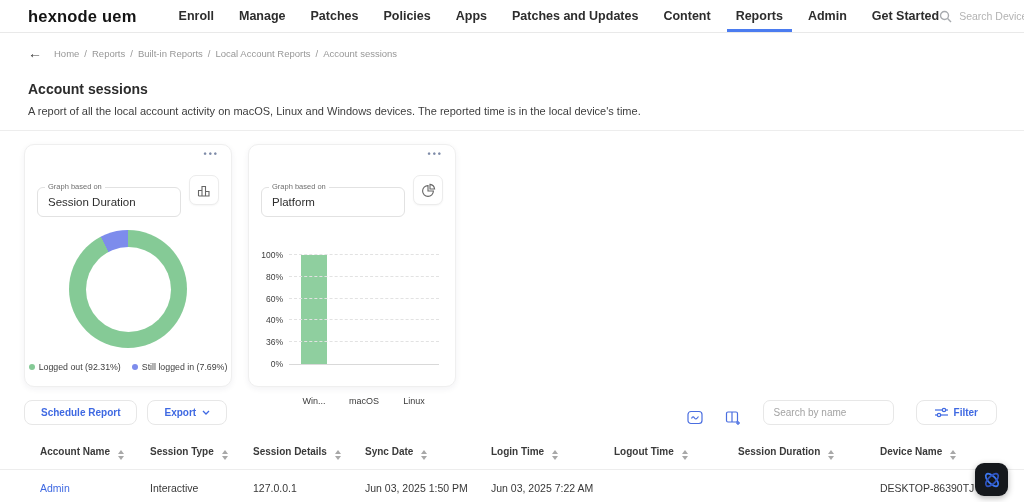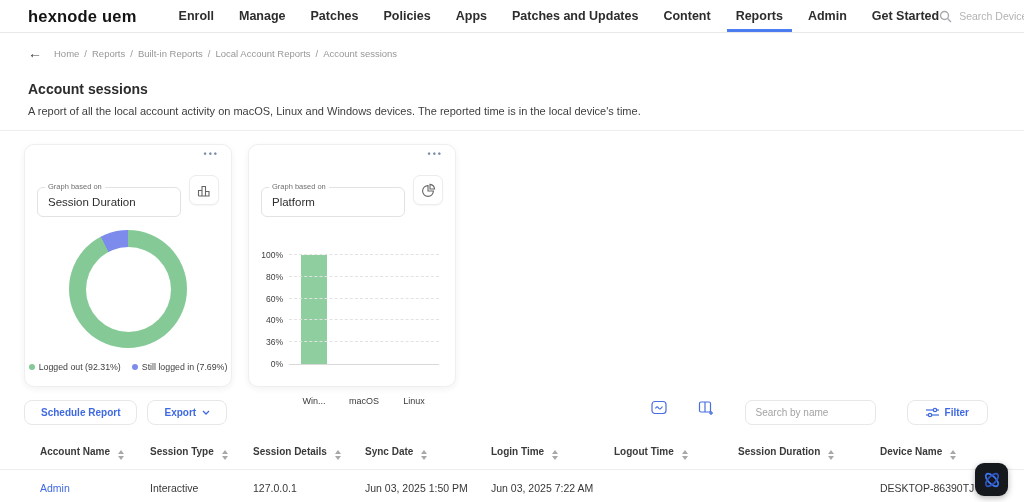--- a/index.html
+++ b/index.html
@@ -67,26 +67,26 @@
   .bar { width:26px; }
   .xlabels { display:flex; margin-top:6px; }
   .xlabel { flex:1; text-align:center; font-size:9px; color:#3a3a3a;margin-top:25px; }
 
   
   .toolbar { display:flex; align-items:center; padding:0 24px; height:26px; }
   .btn { height:25px; background:#fff; border:1px solid #e7e7e7; border-radius:8px;
     color:#3f69e2; font-size:10px; font-weight:700; padding:0 16px; display:flex;
     align-items:center; gap:6px; cursor:pointer; margin-right:10px;
     font-family:"Liberation Sans",sans-serif; white-space:nowrap; }
-  .toolbar-right { margin-left:auto; display:flex; align-items:flex-start; gap:31px; }
+  .toolbar-right { margin-left:auto; display:flex; align-items:flex-end; gap:22px; }
   .tool-icon { cursor:pointer; display:flex; }
   .search-box { width:131px; height:25px; border:1px solid #e7e7e7; border-radius:7px;
     padding:0 10px; font-size:10px; font-family:"Liberation Sans",sans-serif; color:#444; outline:none; }
   .search-box::placeholder { color:#a3a3a3; }
-  .filter-btn { margin-right:12px; padding:0 18px; }
+  .filter-btn { margin-right:3px; padding:0 18px; }
 
   
   .table-wrap { margin-top:13px; }
   table { width:100%; border-collapse:collapse; table-layout:fixed; }
   th { font-size:10px; font-weight:700; color:#3a3a3a; text-align:left; padding:8px 0 9px;
     border-bottom:1px solid #ededed; white-space:nowrap; }
   td { font-size:10.5px; color:#383838; padding:12px 0; border-bottom:1px solid #ededed; white-space:nowrap; }
   th:first-child, td:first-child { padding-left:40px; }
   .sort { display:inline-flex; flex-direction:column; gap:2px; margin-left:8px; vertical-align:1px; cursor:pointer; }
   .sort i { width:0; height:0; border-left:3px solid transparent; border-right:3px solid transparent; }

